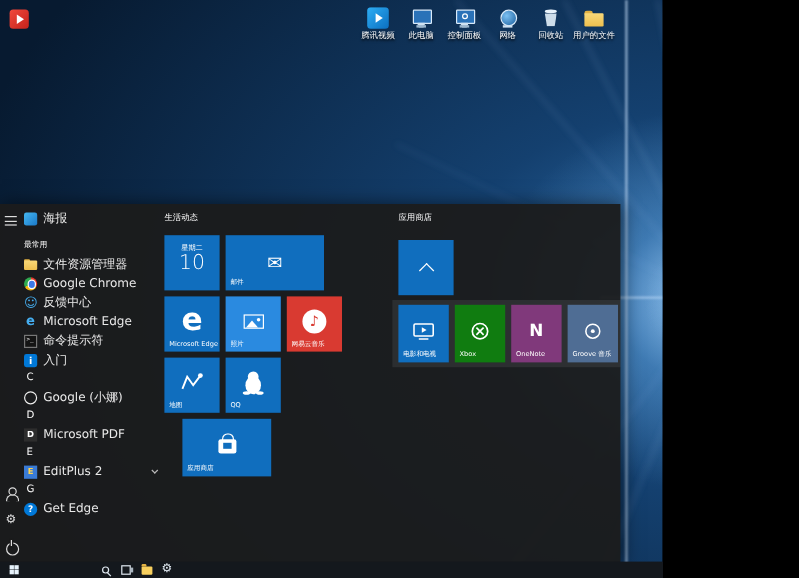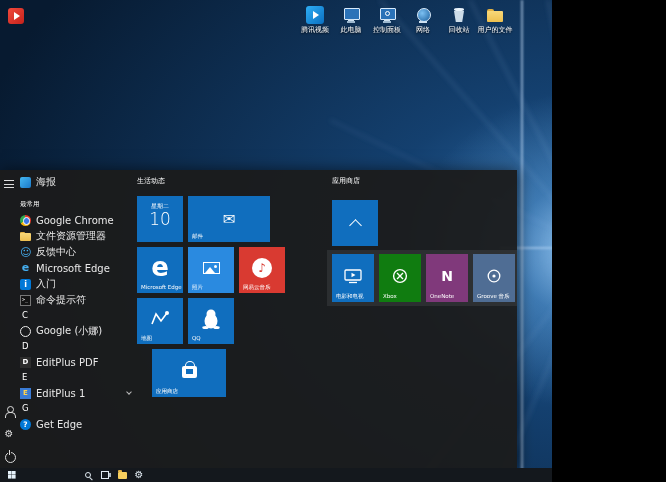--- a/index.html
+++ b/index.html
@@ -252,58 +252,58 @@
     <div class="app-list">
 
       <div class="al-row">
         <span class="ic ic-poster"></span>
         <span class="txt">海报</span>
       </div>
 
       <div class="al-header mt">最常用</div>
 
       <div class="al-row">
+        <span class="ic ic-folder"></span>
+        <span class="txt">文件资源管理器</span>
+      </div>
+      <div class="al-row">
         <span class="ic ic-chrome"></span>
         <span class="txt">Google Chrome</span>
       </div>
       <div class="al-row">
-        <span class="ic ic-folder"></span>
-        <span class="txt">文件资源管理器</span>
-      </div>
-      <div class="al-row">
         <span class="ic ic-feedback"></span>
         <span class="txt">反馈中心</span>
       </div>
       <div class="al-row">
         <span class="ic ic-edge"></span>
         <span class="txt">Microsoft Edge</span>
       </div>
       <div class="al-row">
+        <span class="ic ic-cmd"></span>
+        <span class="txt">命令提示符</span>
+      </div>
+      <div class="al-row">
         <span class="ic ic-tips"></span>
         <span class="txt">入门</span>
       </div>
-      <div class="al-row">
-        <span class="ic ic-cmd"></span>
-        <span class="txt">命令提示符</span>
-      </div>
 
       <div class="al-letter">C</div>
       <div class="al-row">
         <span class="ic ic-cortana"></span>
         <span class="txt">Google (小娜)</span>
       </div>
       <div class="al-letter">D</div>
       <div class="al-row">
         <span class="ic ic-drawboard"></span>
-        <span class="txt">EditPlus PDF</span>
+        <span class="txt">Microsoft PDF</span>
       </div>
       <div class="al-letter">E</div>
       <div class="al-row">
         <span class="ic ic-editplus"></span>
-        <span class="txt">EditPlus 1</span>
+        <span class="txt">EditPlus 2</span>
         <span class="chev"></span>
       </div>
       <div class="al-letter">G</div>
       <div class="al-row">
         <span class="ic ic-gethelp"></span>
         <span class="txt">Get Edge</span>
       </div>
     </div>
 
     <div class="grp-header" style="left:137px; top:6px">生活动态</div>

